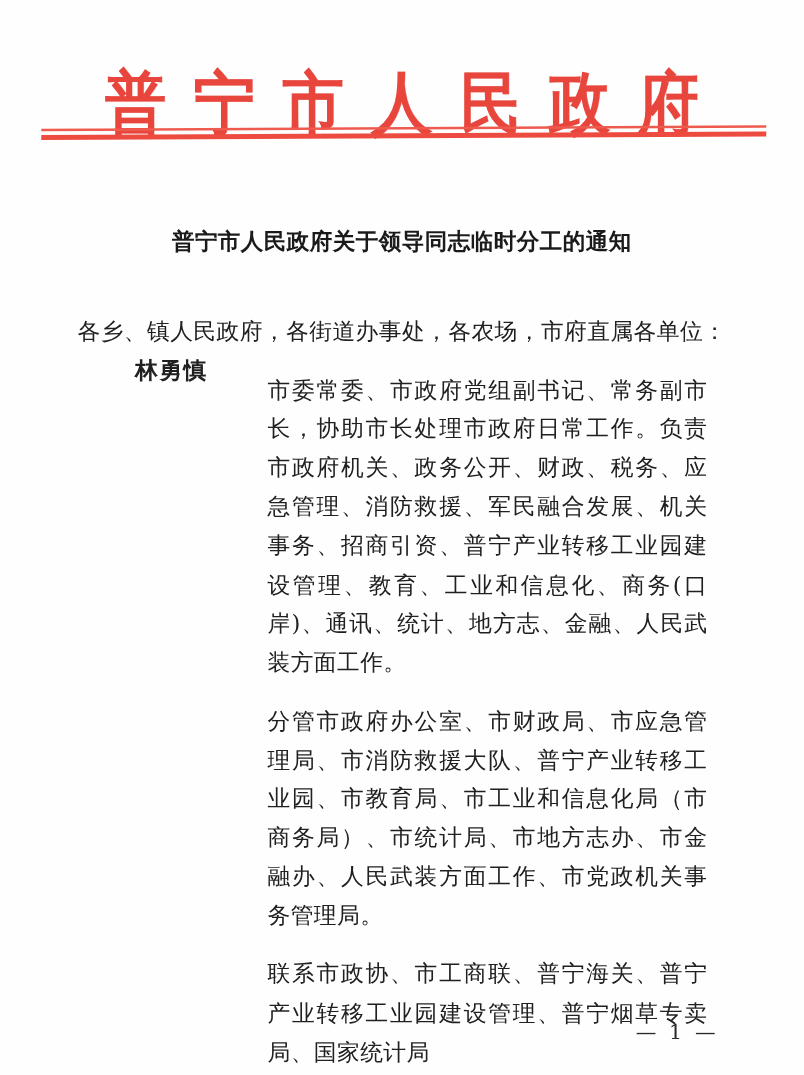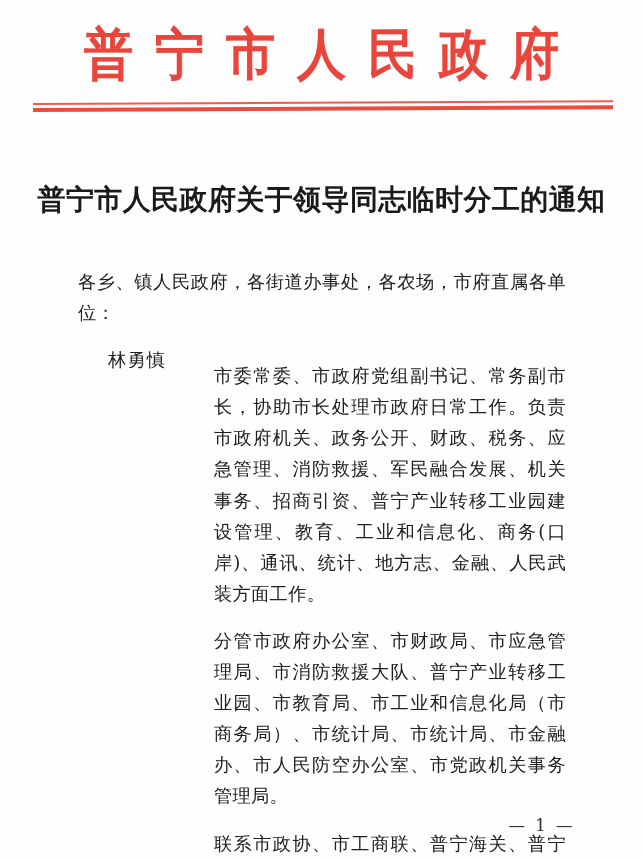--- a/index.html
+++ b/index.html
@@ -26,21 +26,21 @@
   }
 
   
   .masthead {
     position: absolute;
     left: 0;
     top: 30px;
     width: 643px;
     height: 78px;
     display: flex;
-    align-items: flex-start;
+    align-items: flex-end;
     justify-content: center;
   }
   .masthead-title {
     font-family: "DejaVu Serif", "Liberation Serif", serif;
     font-size: 49px;
     font-weight: 700;
     color: #e8463d;
     letter-spacing: 22px;
     text-indent: 22px;
     line-height: 1;
@@ -75,41 +75,41 @@
     transform-origin: left center;
   }
 
   
   .doc-title {
     position: absolute;
     left: 0;
     top: 181px;
     width: 643px;
     text-align: center;
-    font-size: 28px;
+    font-size: 18px;
     font-weight: 700;
     letter-spacing: 0.4px;
     color: #1a1a1a;
     font-family: "DejaVu Serif", "Liberation Serif", serif;
     white-space: nowrap;
   }
 
   
   .body-block {
     position: absolute;
     left: 62px;
     top: 250px;
     width: 520px;
     font-size: 18.2px;
     line-height: 31.1px;
     color: #202020;
     letter-spacing: 0.35px;
   }
   .para {
-    margin: 16px;
+    margin: 0;
     text-align: justify;
     text-justify: inter-character;
   }
   .para.indent2 {
     text-indent: 2em;
   }
 
   
   .entry {
     position: relative;
@@ -118,20 +118,21 @@
   }
   .entry-name {
     width: 136px;
     flex: 0 0 136px;
     padding-left: 46px;
     box-sizing: border-box;
     font-size: 18.2px;
     line-height: 31.1px;
     letter-spacing: 1.2px;
     white-space: nowrap;
+    font-weight: bold;
   }
   .entry-body {
     flex: 1 1 auto;
     min-width: 0;
   }
   .entry-body .sub {
     margin: 16px;
     text-align: justify;
     text-justify: inter-character;
   }
@@ -169,21 +170,21 @@
 
   <div class="body-block">
 
     <p class="para">各乡、镇人民政府，各街道办事处，各农场，市府直属各单位：</p>
 
 
     <div class="entry">
       <div class="entry-name">林勇慎</div>
       <div class="entry-body">
         <p class="sub">市委常委、市政府党组副书记、常务副市长，协助市长处理市政府日常工作。负责市政府机关、政务公开、财政、税务、应急管理、消防救援、军民融合发展、机关事务、招商引资、普宁产业转移工业园建设管理、教育、工业和信息化、商务(口岸)、通讯、统计、地方志、金融、人民武装方面工作。</p>
-        <p class="sub">分管市政府办公室、市财政局、市应急管理局、市消防救援大队、普宁产业转移工业园、市教育局、市工业和信息化局（市商务局）、市统计局、市统计局、市金融办、市人民防空办公室、市党政机关事务管理局。</p>
+        <p class="sub">分管市政府办公室、市财政局、市应急管理局、市消防救援大队、普宁产业转移工业园、市教育局、市工业和信息化局（市商务局）、市统计局、市地方志办、市金融办、人民武装方面工作、市党政机关事务管理局。</p>
         <p class="sub">联系市政协、市工商联、普宁海关、普宁产业转移工业园建设管理、普宁烟草专卖局、国家统计局</p>
       </div>
     </div>
 
   </div>
 
   <div class="footer">— 1 —</div>
 
 </div>
 

